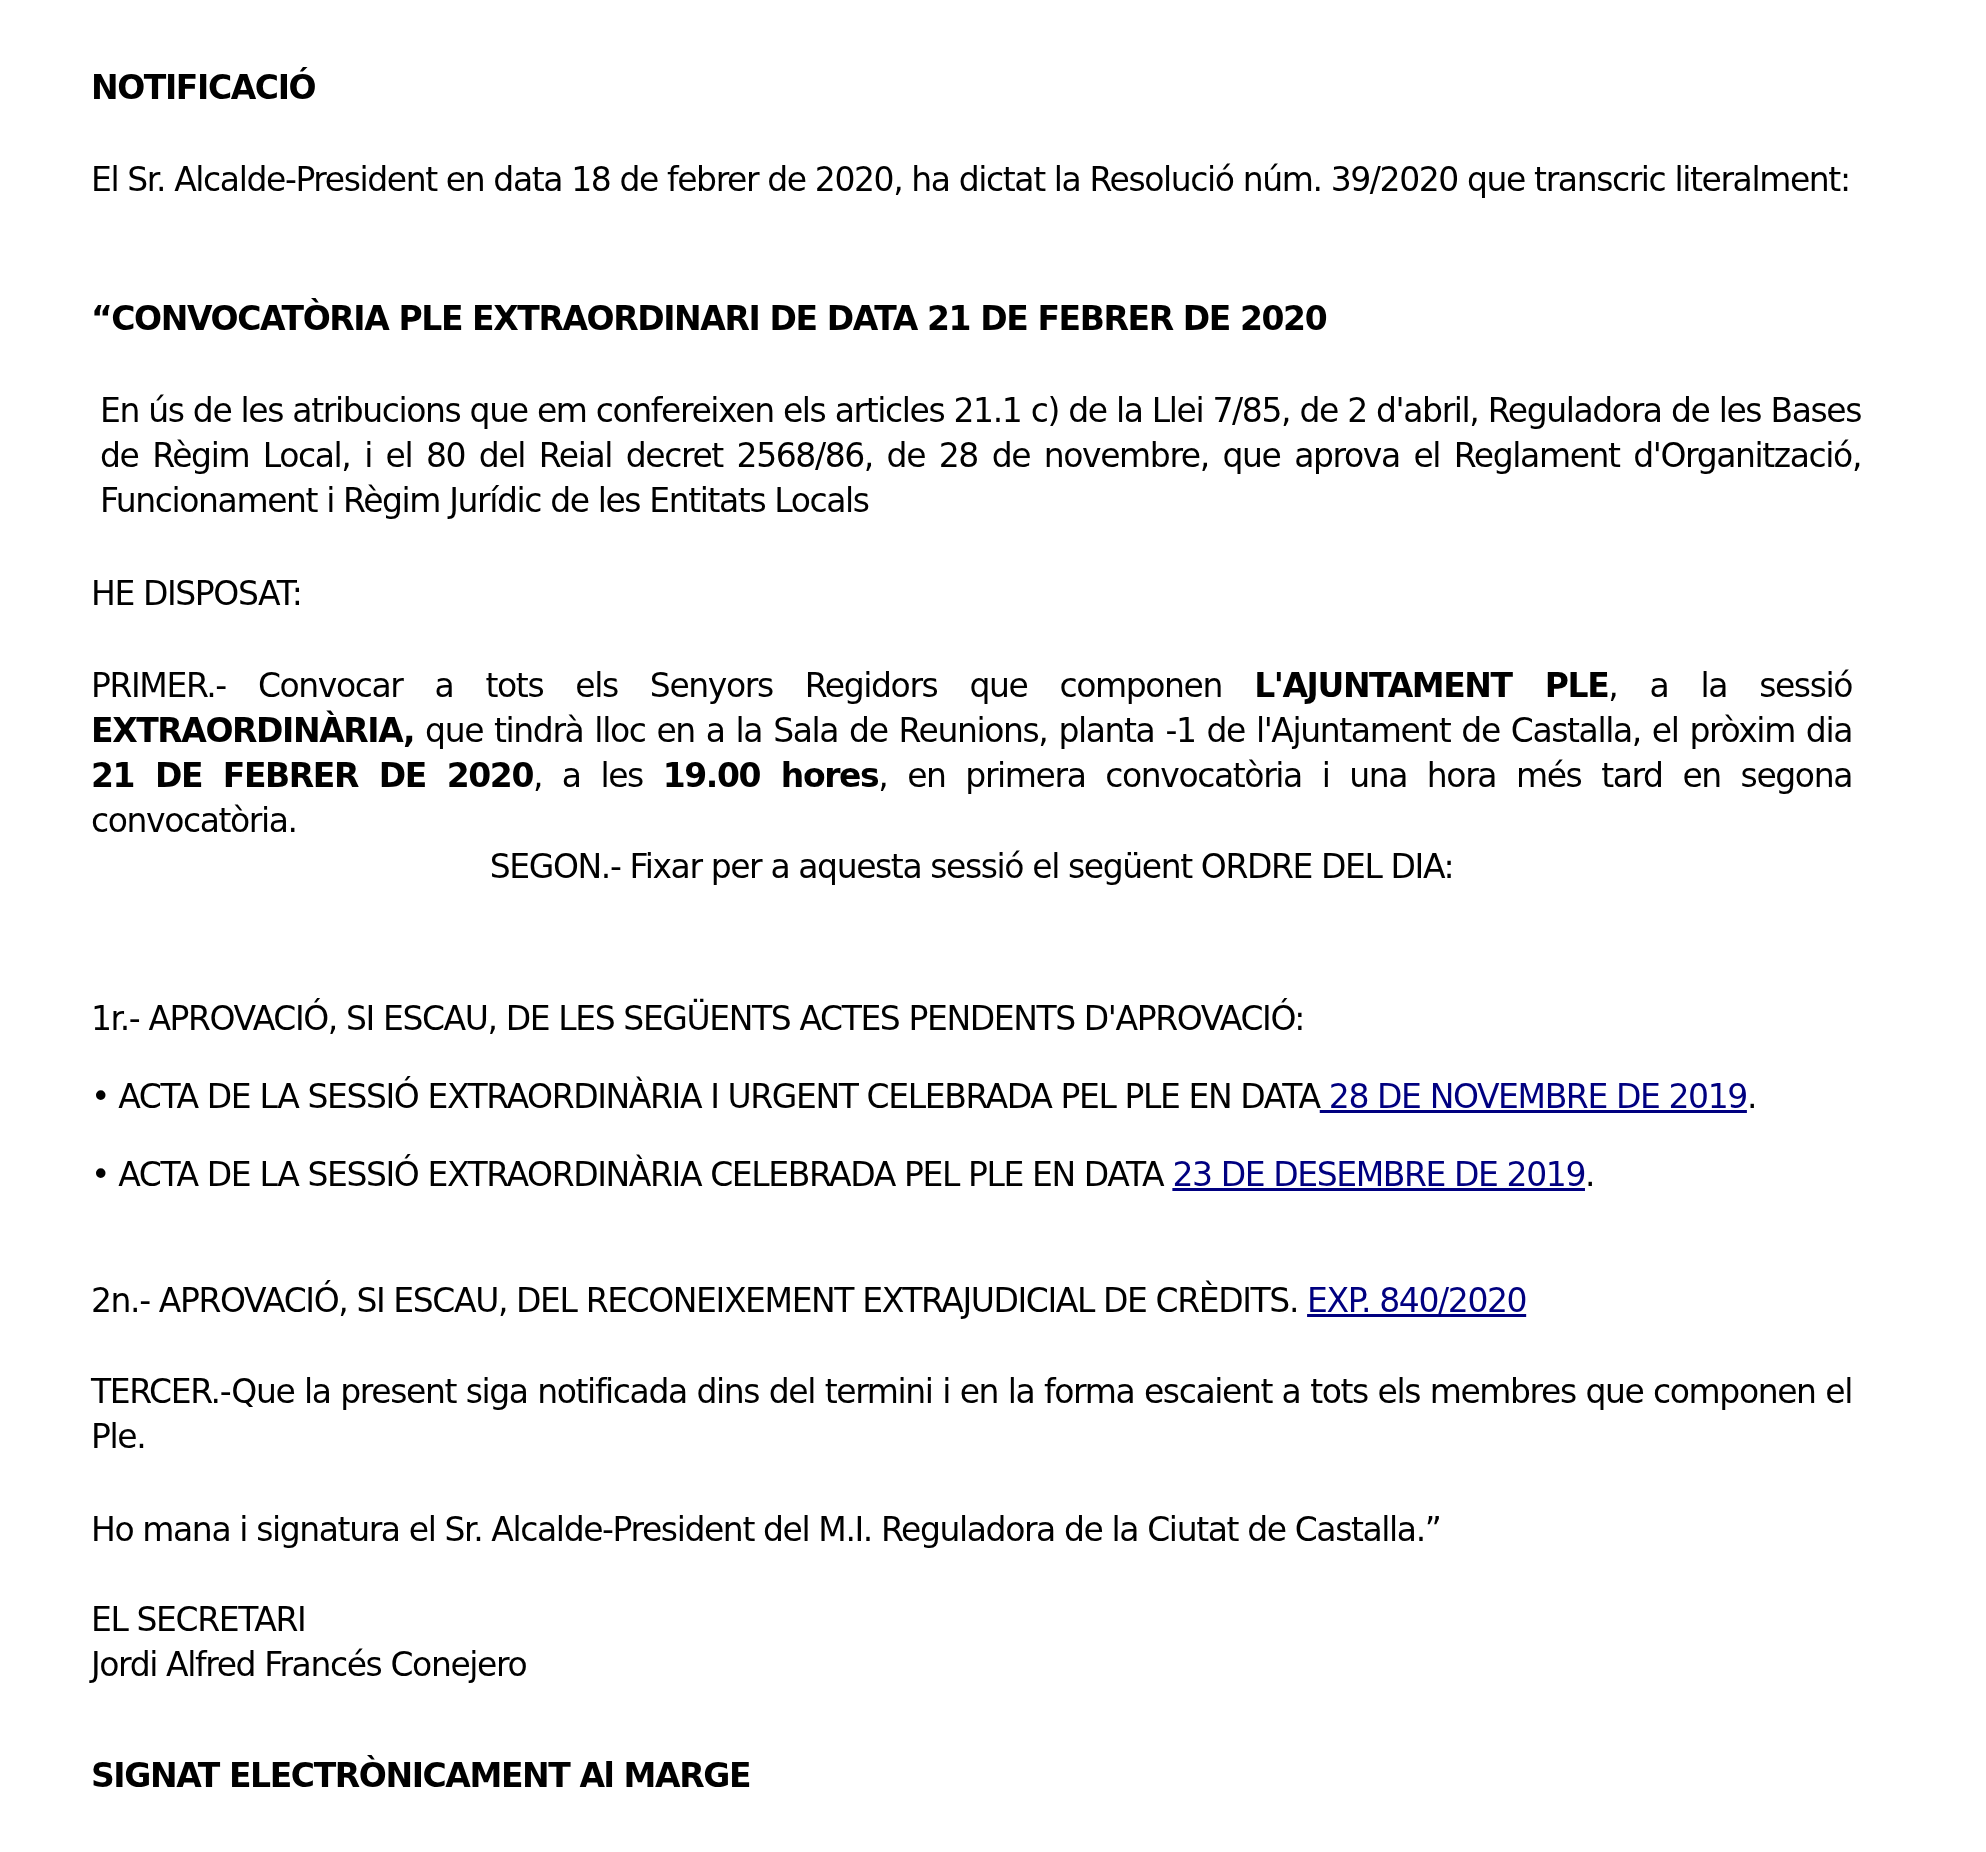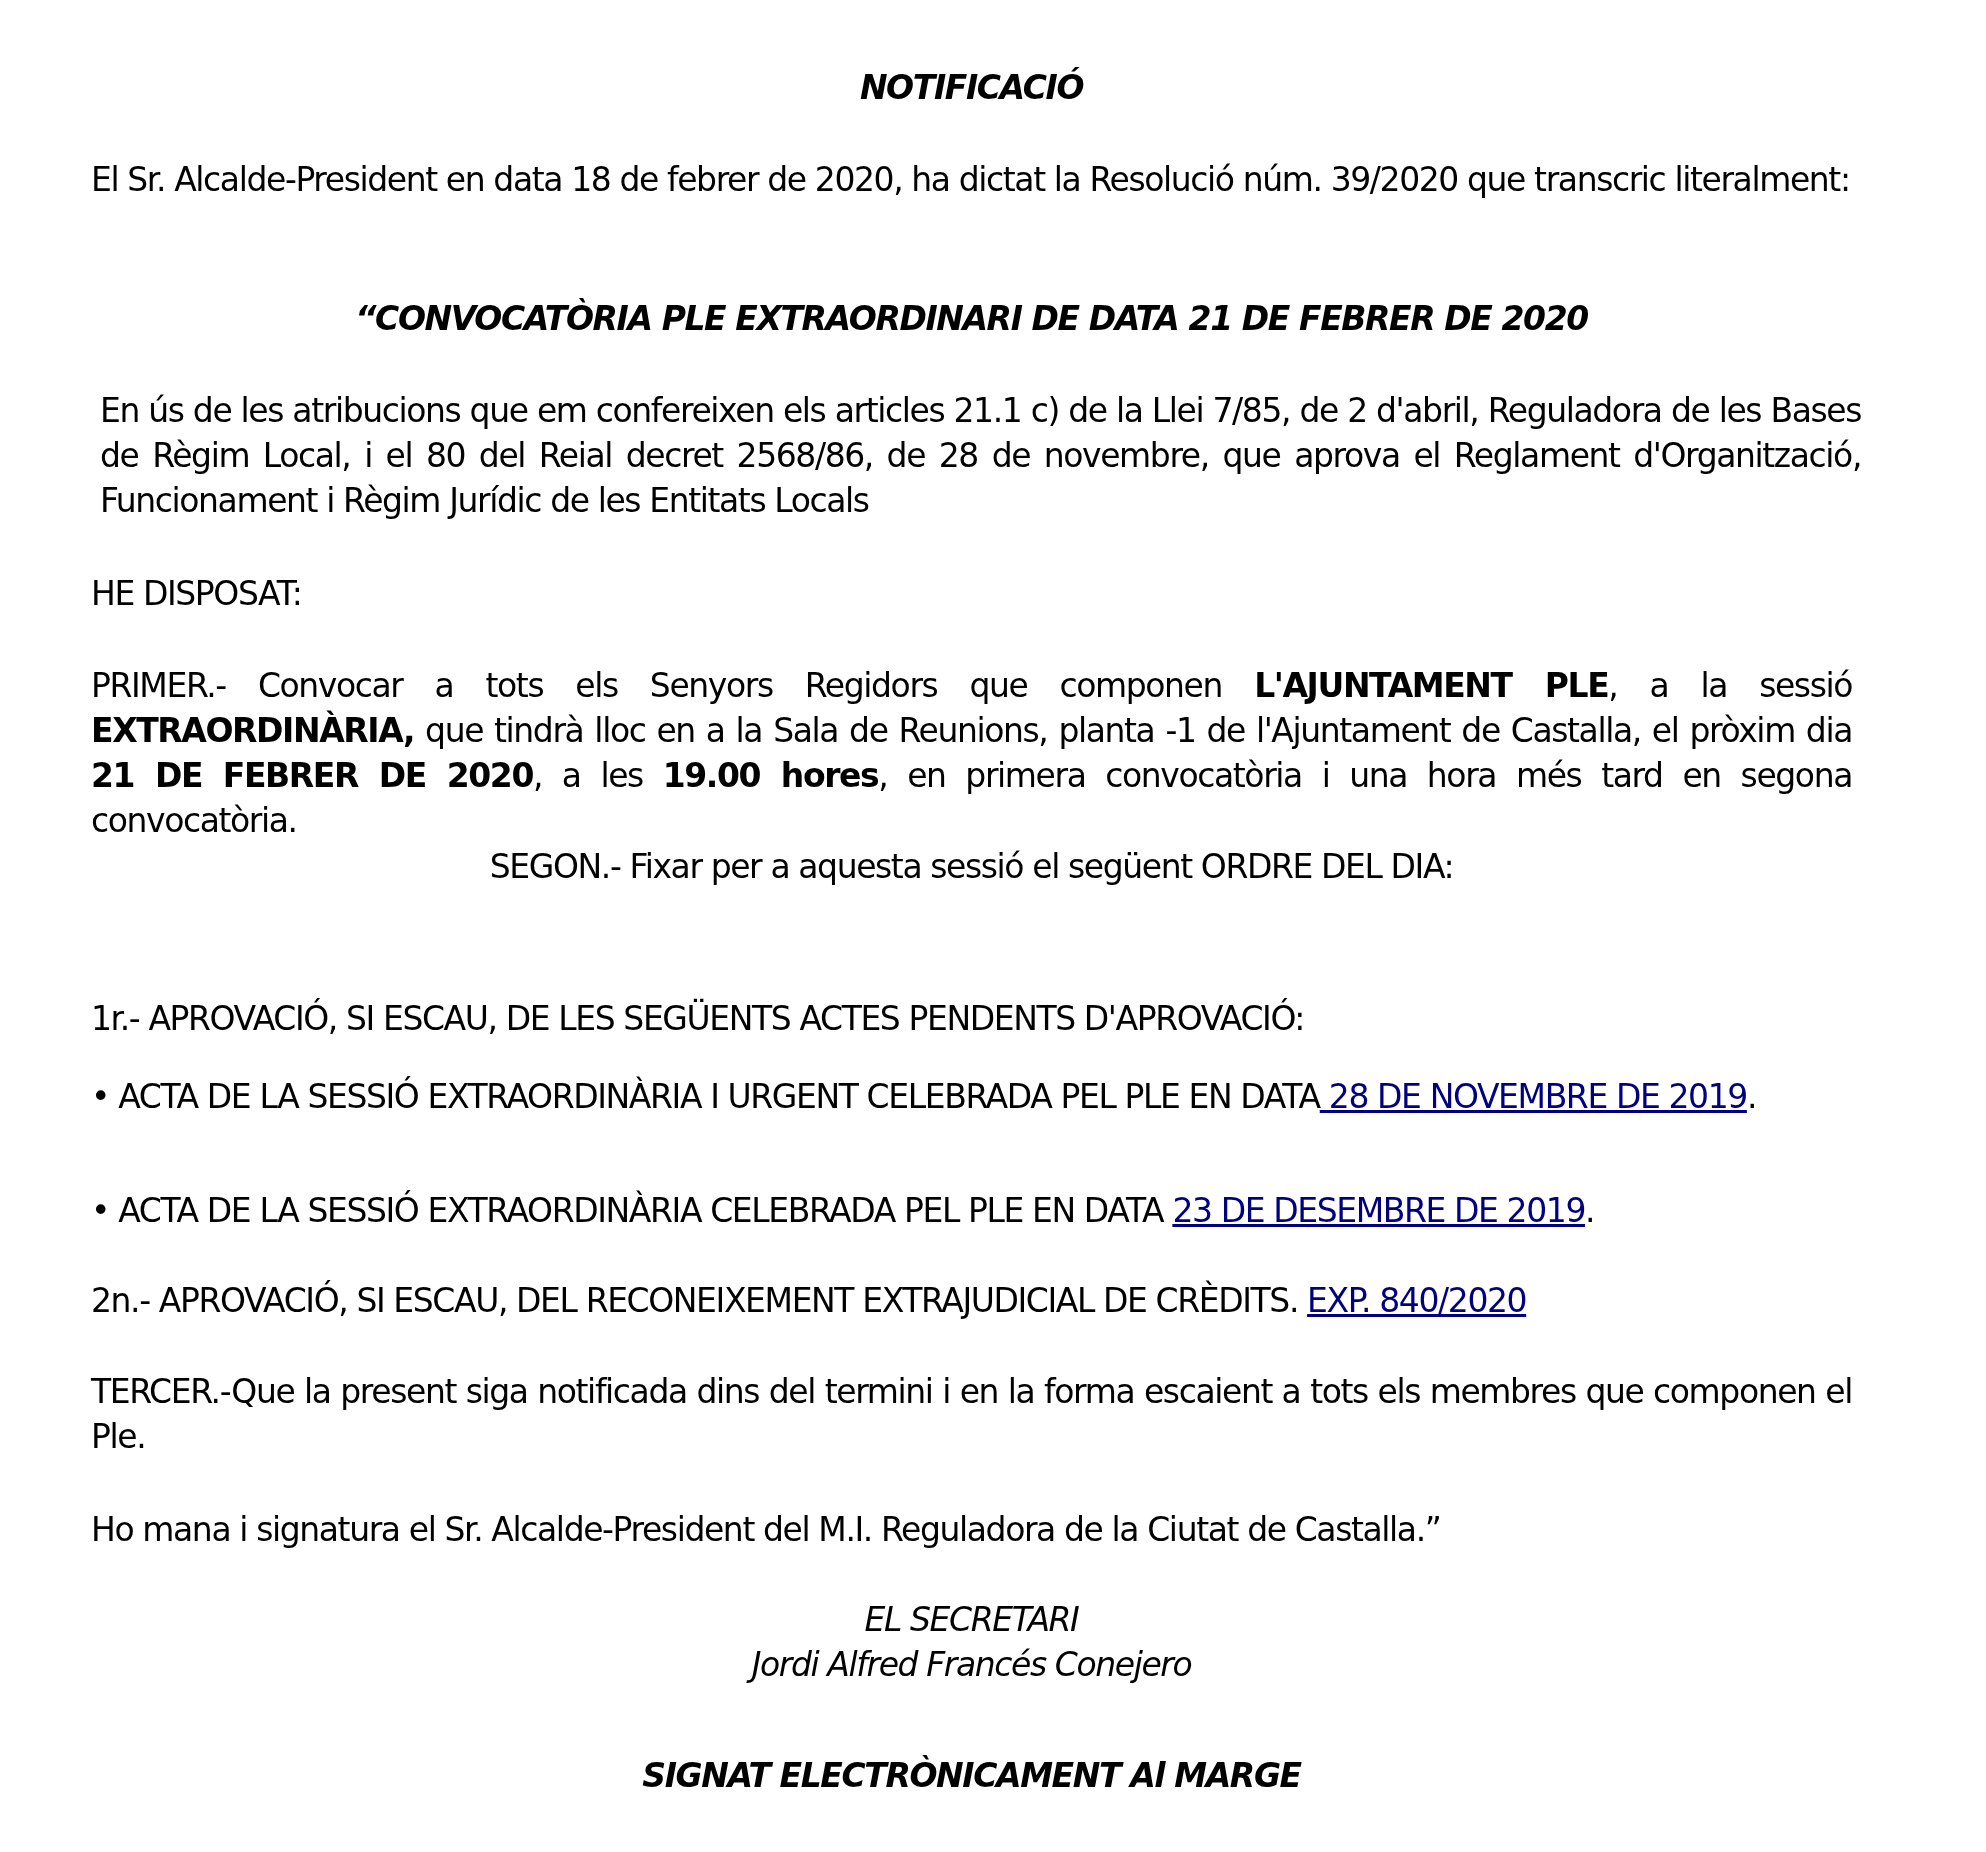--- a/index.html
+++ b/index.html
@@ -6,21 +6,21 @@
   body {
     width: 1986px; height: 1853px; overflow: hidden; position: relative;
     font-family: "DejaVu Sans", "Liberation Sans", sans-serif;
     color: #000000;
   }
   .page {
     position: absolute; left: 91px; top: 0; width: 1761px;
     font-size: 33px; line-height: 45px;
     letter-spacing: -1.4px;
   }
-  .center { text-align: center; font-style: italic; }
+  .center { text-align: left; }
   .justify { text-align: justify; text-align-last: left; }
   b, .bold { font-weight: bold; }
   .block { position: absolute; left: 0; width: 1761px; margin: 0; }
   a.link { color: #000080; }
   .title { font-weight: bold; }
 </style>
 </head>
 <body>
 
 <div class="page">
@@ -36,21 +36,21 @@
   <p class="block" style="top:571px;">HE DISPOSAT:</p>
 
   <p class="block justify" style="top:663px;"><span>PRIMER.- Convocar a tots els Senyors Regidors que componen </span><b>L'AJUNTAMENT PLE</b><span>, a la sessió </span><b>EXTRAORDINÀRIA,</b><span> que tindrà lloc en a la Sala de Reunions, planta -1 de l'Ajuntament de Castalla, el pròxim dia </span><b>21 DE FEBRER DE 2020</b><span>, a les </span><b>19.00 hores</b><span>, en primera convocatòria i una hora més tard en segona convocatòria.</span></p>
 
   <p class="block" style="top:844px;text-align:center;">SEGON.- Fixar per a aquesta sessió el següent ORDRE DEL DIA:</p>
 
   <p class="block" style="top:996px;">1r.- APROVACIÓ, SI ESCAU, DE LES SEGÜENTS ACTES PENDENTS D'APROVACIÓ:</p>
 
   <p class="block justify" style="top:1074px;"><span>• ACTA DE LA SESSIÓ EXTRAORDINÀRIA I URGENT CELEBRADA PEL PLE EN DATA</span><a class="link" href="#"> 28 DE NOVEMBRE DE 2019</a><span>.</span></p>
 
-  <p class="block" style="top:1188px;"><span>• ACTA DE LA SESSIÓ EXTRAORDINÀRIA CELEBRADA PEL PLE EN DATA </span><a class="link" href="#">23 DE DESEMBRE DE 2019</a><span>.</span></p>
+  <p class="block" style="top:1152px;"><span>• ACTA DE LA SESSIÓ EXTRAORDINÀRIA CELEBRADA PEL PLE EN DATA </span><a class="link" href="#">23 DE DESEMBRE DE 2019</a><span>.</span></p>
 
   <p class="block" style="top:1278px;"><span>2n.- APROVACIÓ, SI ESCAU, DEL RECONEIXEMENT EXTRAJUDICIAL DE CRÈDITS. </span><a class="link" href="#">EXP. 840/2020</a></p>
 
   <p class="block justify" style="top:1369px;">TERCER.-Que la present siga notificada dins del termini i en la forma escaient a tots els membres que componen el Ple.</p>
 
   <p class="block" style="top:1507px;">Ho mana i signatura el Sr. Alcalde-President del M.I. Reguladora de la Ciutat de Castalla.”</p>
 
   <p class="block center" style="top:1597px;">EL SECRETARI</p>
   <p class="block center" style="top:1642px;">Jordi Alfred Francés Conejero</p>
 

